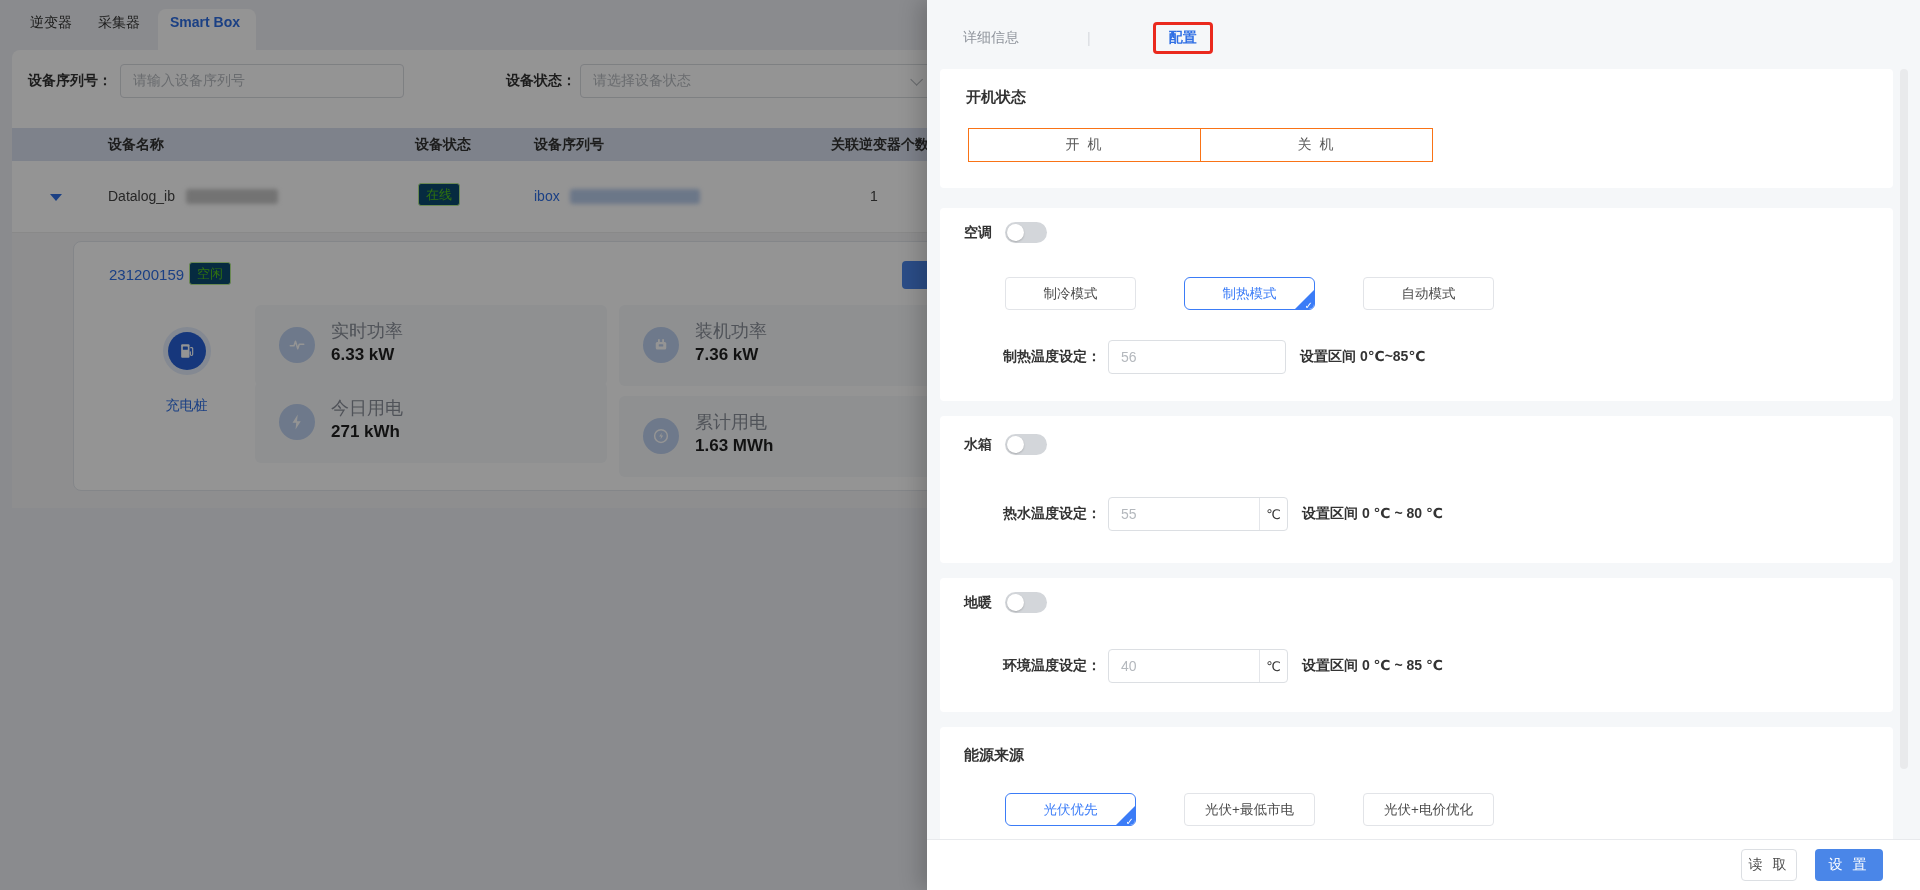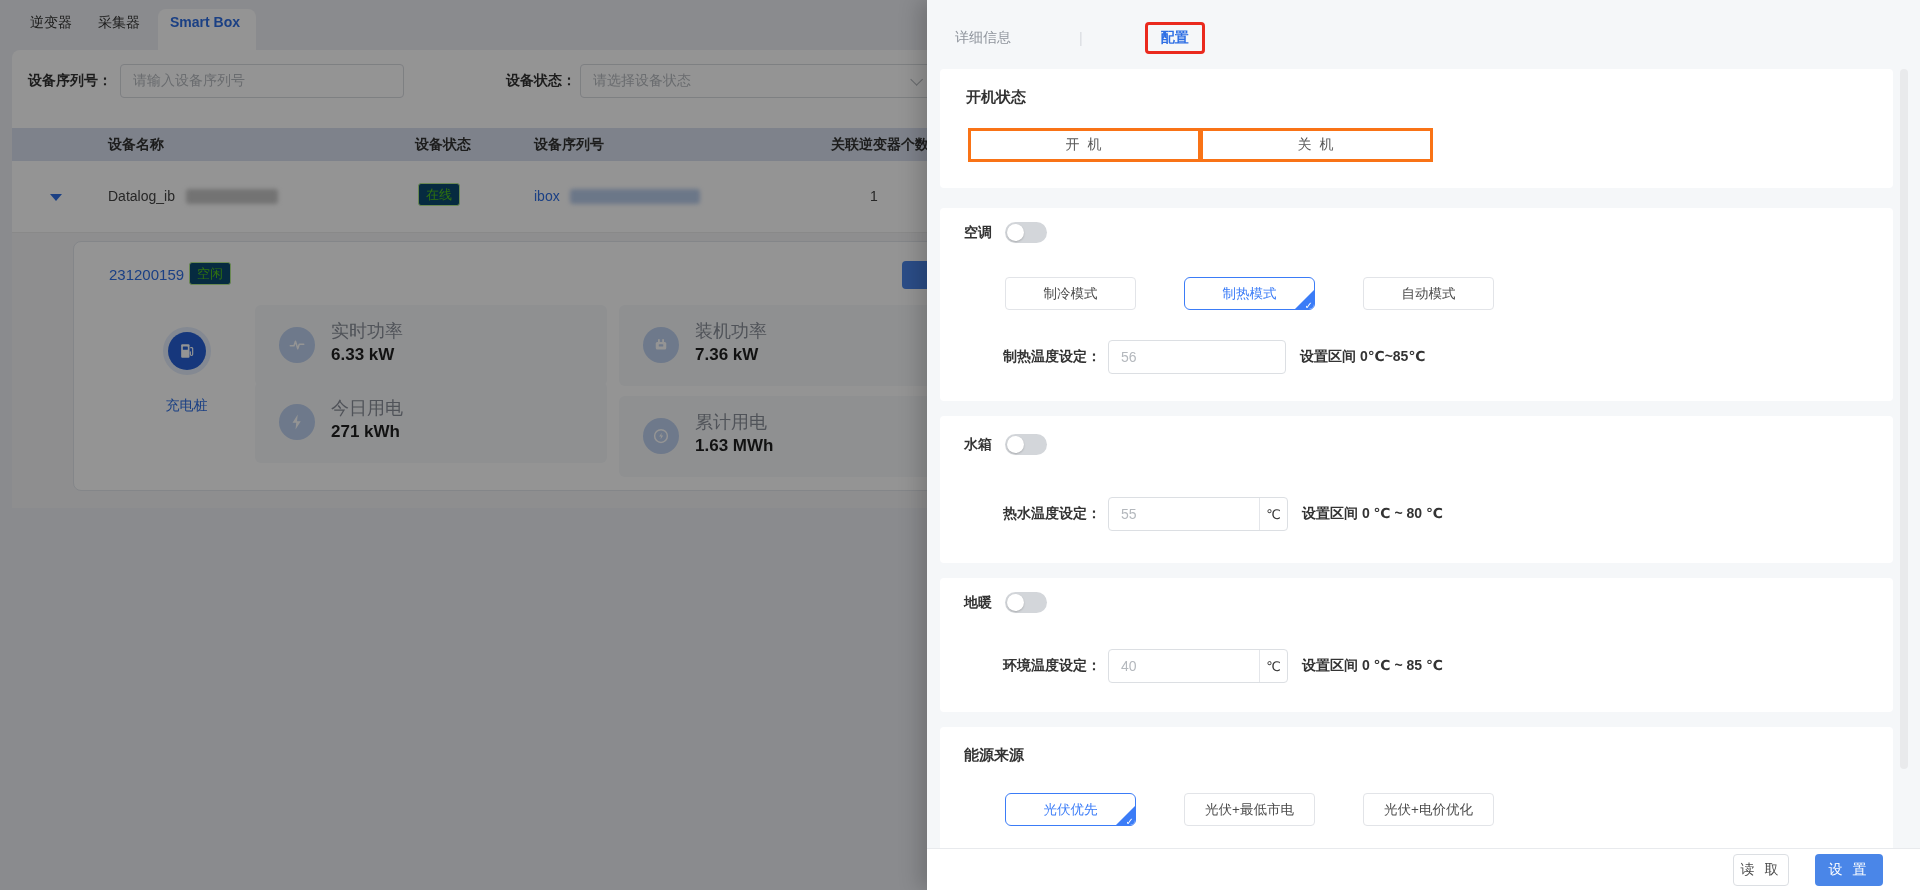--- a/index.html
+++ b/index.html
@@ -43,31 +43,31 @@
   .stat-icon { position:absolute; left:24px; top:22px; width:36px; height:36px; border-radius:50%; background:#bdd0ef; display:flex; align-items:center; justify-content:center; }
   .stat-label { position:absolute; left:76px; top:14px; font-size:18px; color:#8a8f99; }
   .stat-value { position:absolute; left:76px; top:40px; font-size:17px; color:#1f1f1f; font-weight:600; }
   .cut-blue-btn { position:absolute; left:890px; top:211px; width:50px; height:28px; background:#4a86e8; border-radius:4px; }
 
   
   .overlay { position:absolute; inset:0; background:rgba(0,0,0,0.42); z-index:5; }
 
   
   .drawer { position:absolute; left:927px; top:0; width:993px; height:890px; background:#f5f7f9; z-index:10; box-shadow:-8px 0 20px rgba(0,0,0,0.18); }
-  .drawer-tabs { position:absolute; left:28px; top:20px; height:36px; display:flex; align-items:center;gap:40px; }
+  .drawer-tabs { position:absolute; left:36px; top:20px; height:36px; display:flex; align-items:center;gap:40px; }
   .dt-detail { color:#8f949c; font-size:14px; cursor:pointer; }
   .dt-sep { color:#d8dbdf; margin:0 22px 0 28px; }
   .dt-config-box { border:3px solid #ea2a1e; border-radius:4px; padding:4px 13px; }
   .dt-config { color:#2f6fe4; font-size:14px; font-weight:700; cursor:pointer; }
 
   .card { position:absolute; left:13px; width:953px; background:#fff; border-radius:4px; }
   .card-title { font-size:15px; color:#333; font-weight:600; }
 
   .seg-group { display:flex; margin:21px 0 0 2px; }
-  .seg-btn { width:233px; height:34px; background:#fff; border:3px solid #f97316; color:#595959; font-size:14px; letter-spacing:2px; display:flex; align-items:center; justify-content:center; cursor:pointer; }
+  .seg-btn { width:233px; height:34px; background:#fff; border:1px solid #f97316; color:#595959; font-size:14px; letter-spacing:2px; display:flex; align-items:center; justify-content:center; cursor:pointer; }
   .seg-btn + .seg-btn { margin-left:-1px; }
 
   .row-title { display:flex; align-items:center; gap:13px; }
   .sec-label { font-size:14px; color:#333; font-weight:600; }
   .toggle { position:relative; width:42px; height:21px; border-radius:11px; background:#d3d6da; cursor:pointer; }
   .toggle .knob { position:absolute; left:2px; top:2px; width:17px; height:17px; border-radius:50%; background:#fff; box-shadow:0 1px 2px rgba(0,0,0,.2); }
 
   .mode-row { display:flex; gap:48px; }
   .mode-btn { position:relative; width:131px; height:33px; background:#fff; border:1px solid #e2e4e8; border-radius:4px; color:#4a4a4a; font-size:13.5px; display:flex; align-items:center; justify-content:center; cursor:pointer; }
   .mode-btn.selected { border:1.5px solid #3b7cf7; border-radius:6px; color:#3b7cf7; overflow:hidden; }
@@ -75,21 +75,21 @@
   .corner-check span { position:absolute; right:1px; bottom:-2px; color:#fff; font-size:10px; }
 
   .temp-row { display:flex; align-items:center; }
   .temp-label { width:104px; text-align:right; font-size:14px; color:#333; font-weight:600; white-space:nowrap; }
   .tinput { margin-left:7px; display:flex; align-items:center; height:34px; border:1px solid #dcdfe3; border-radius:4px; background:#fff; }
   .tinput .val { width:150px; padding-left:12px; color:#b4b8bd; font-size:14px; }
   .tinput .val.wide { width:176px; }
   .tinput .suffix { width:28px; height:100%; border-left:1px solid #e4e6ea; display:flex; align-items:center; justify-content:center; color:#333; font-size:13px; }
   .range-hint { margin-left:14px; font-size:14px; color:#333; font-weight:600; white-space:nowrap; }
 
-  .drawer-footer { position:absolute; left:0; bottom:0; width:993px; height:42px; background:#fff; border-top:1px solid #e8eaed; z-index:20; display:flex; align-items:center; justify-content:flex-end; gap:26px; padding-right:37px; }
+  .drawer-footer { position:absolute; left:0; bottom:0; width:993px; height:51px; background:#fff; border-top:1px solid #e8eaed; z-index:20; display:flex; align-items:center; justify-content:flex-end; gap:18px; padding-right:37px; }
   .btn { height:32px; border-radius:4px; font-size:14px; letter-spacing:3px; display:flex; align-items:center; justify-content:center; cursor:pointer; }
   .btn-read { width:56px; background:#fff; border:1px solid #dcdfe3; color:#4a4a4a; }
   .btn-set { width:68px; background:#4a86e8; color:#fff; }
 
   .scroll-thumb { position:absolute; right:12px; top:69px; width:8px; height:700px; background:#e9eaec; border-radius:4px; }
 </style>
 </head>
 <body>
 
 <div id="screen">

